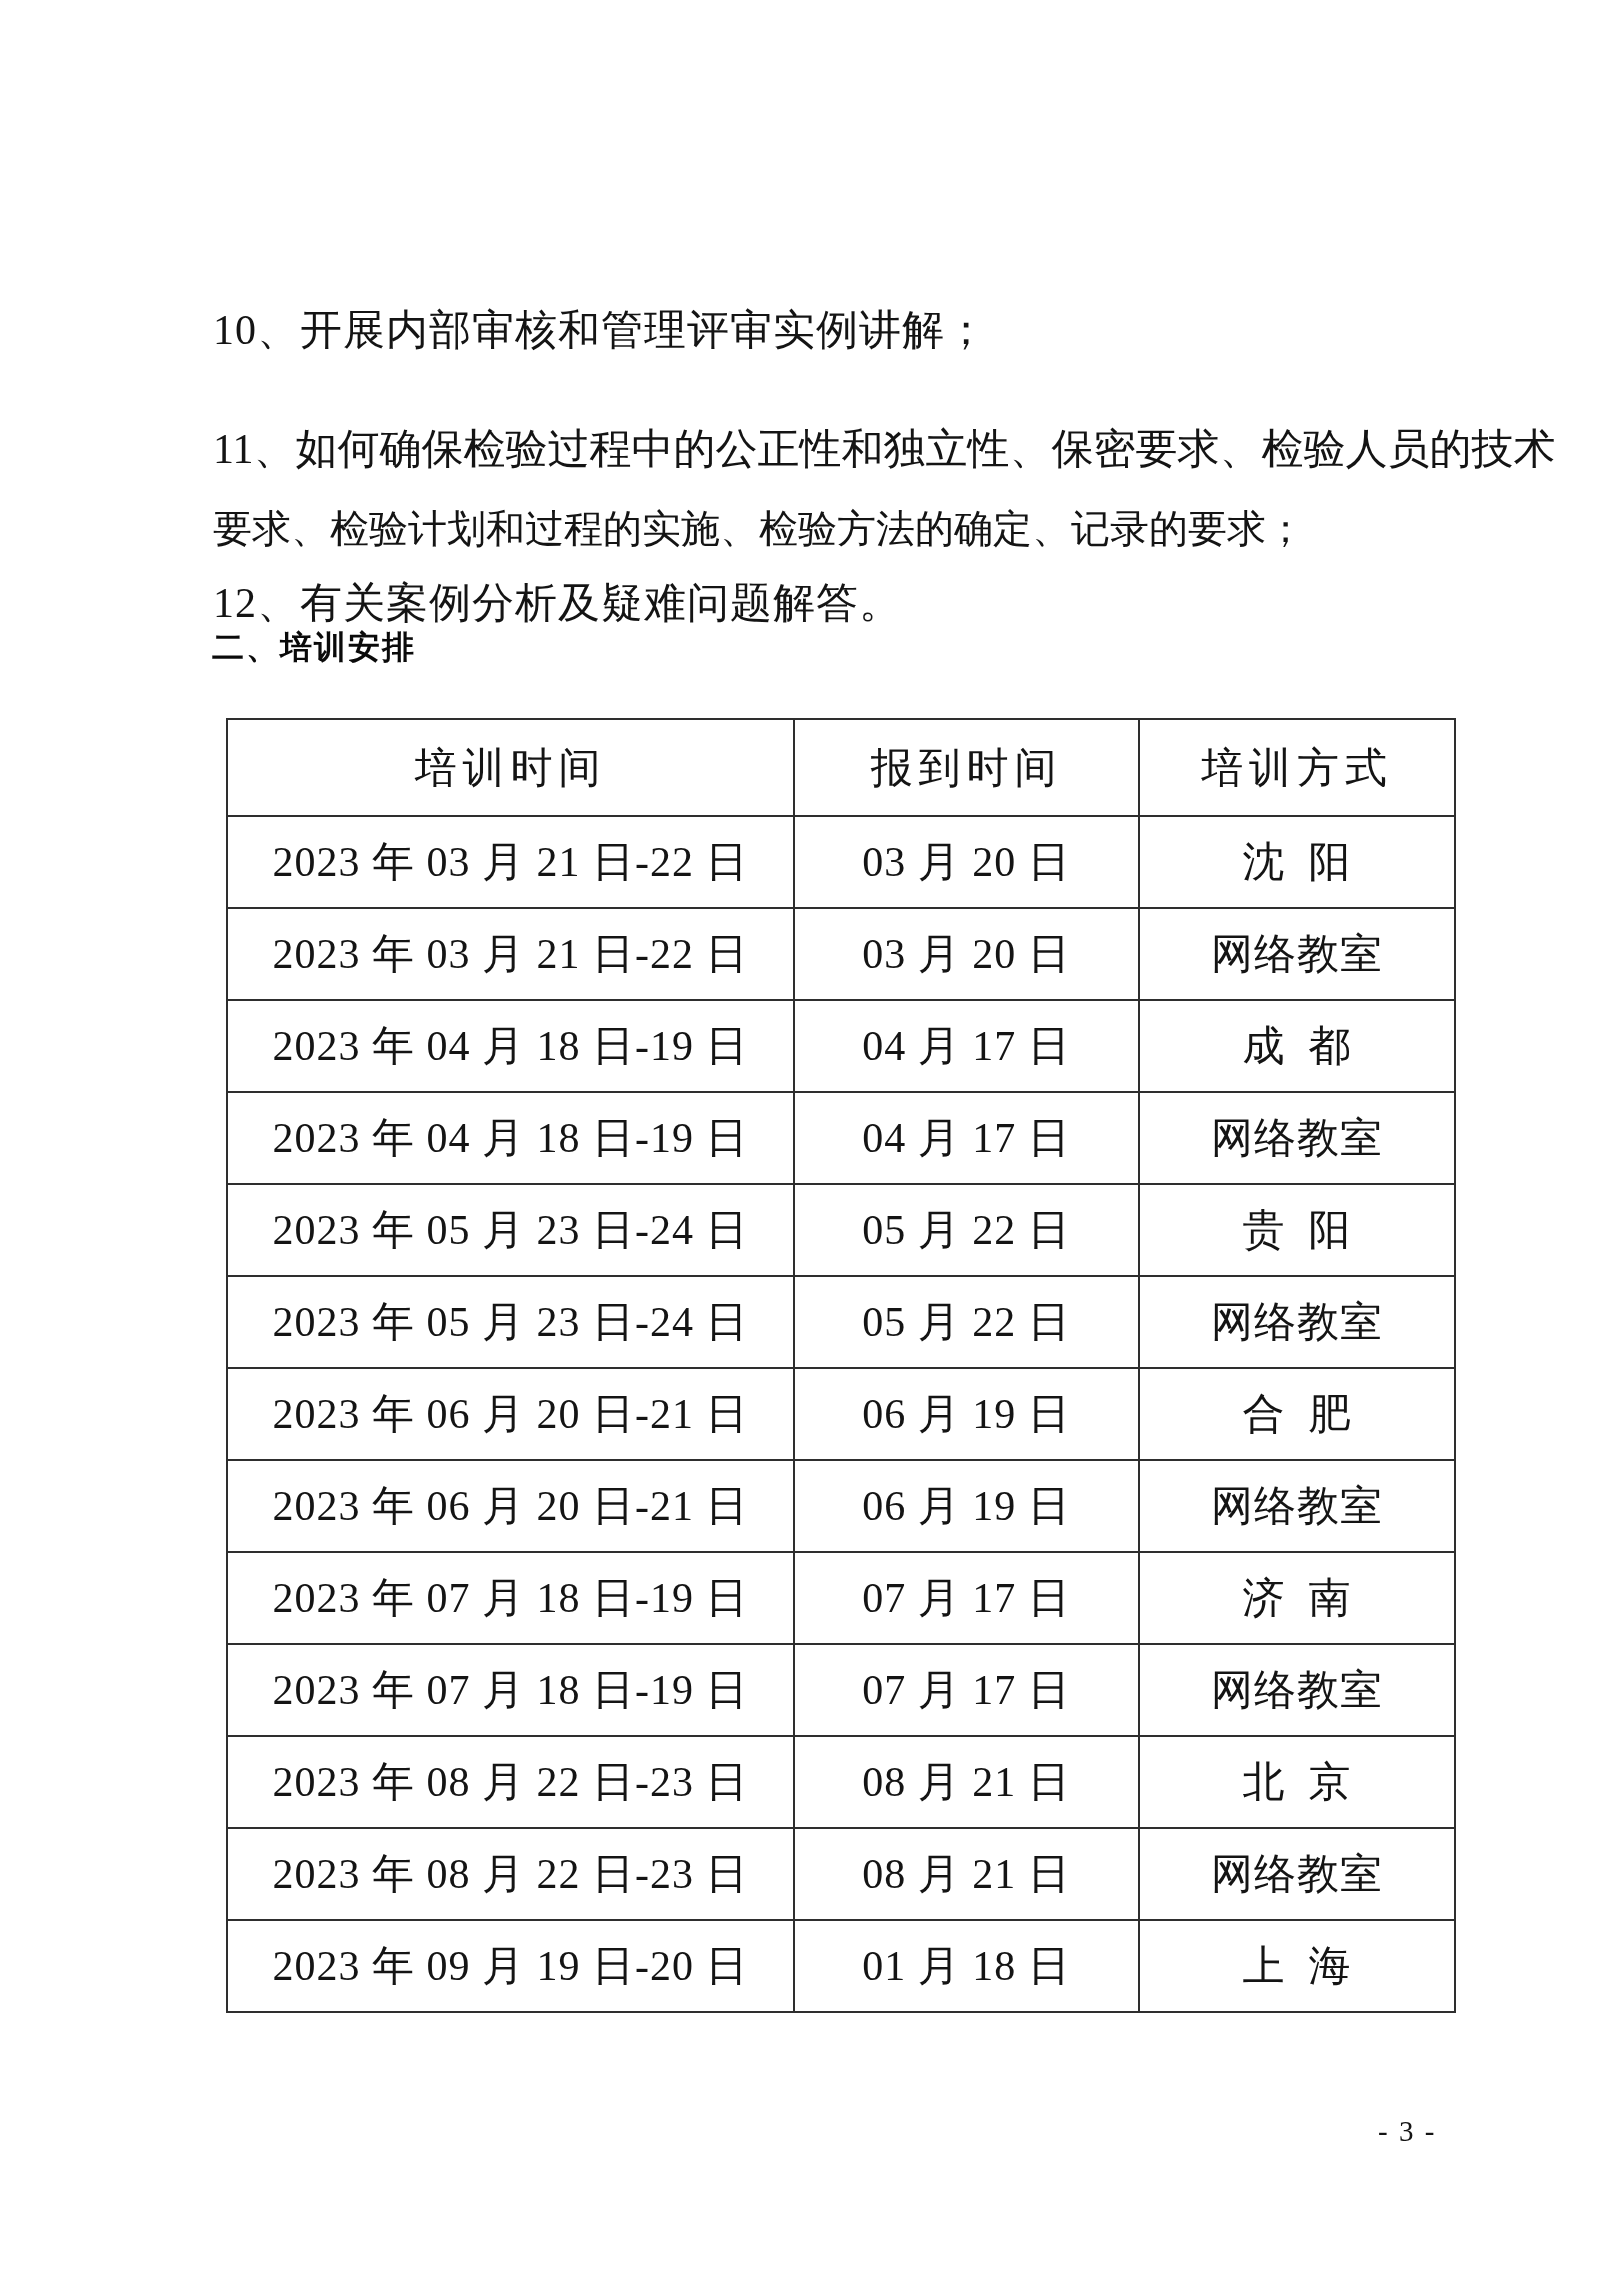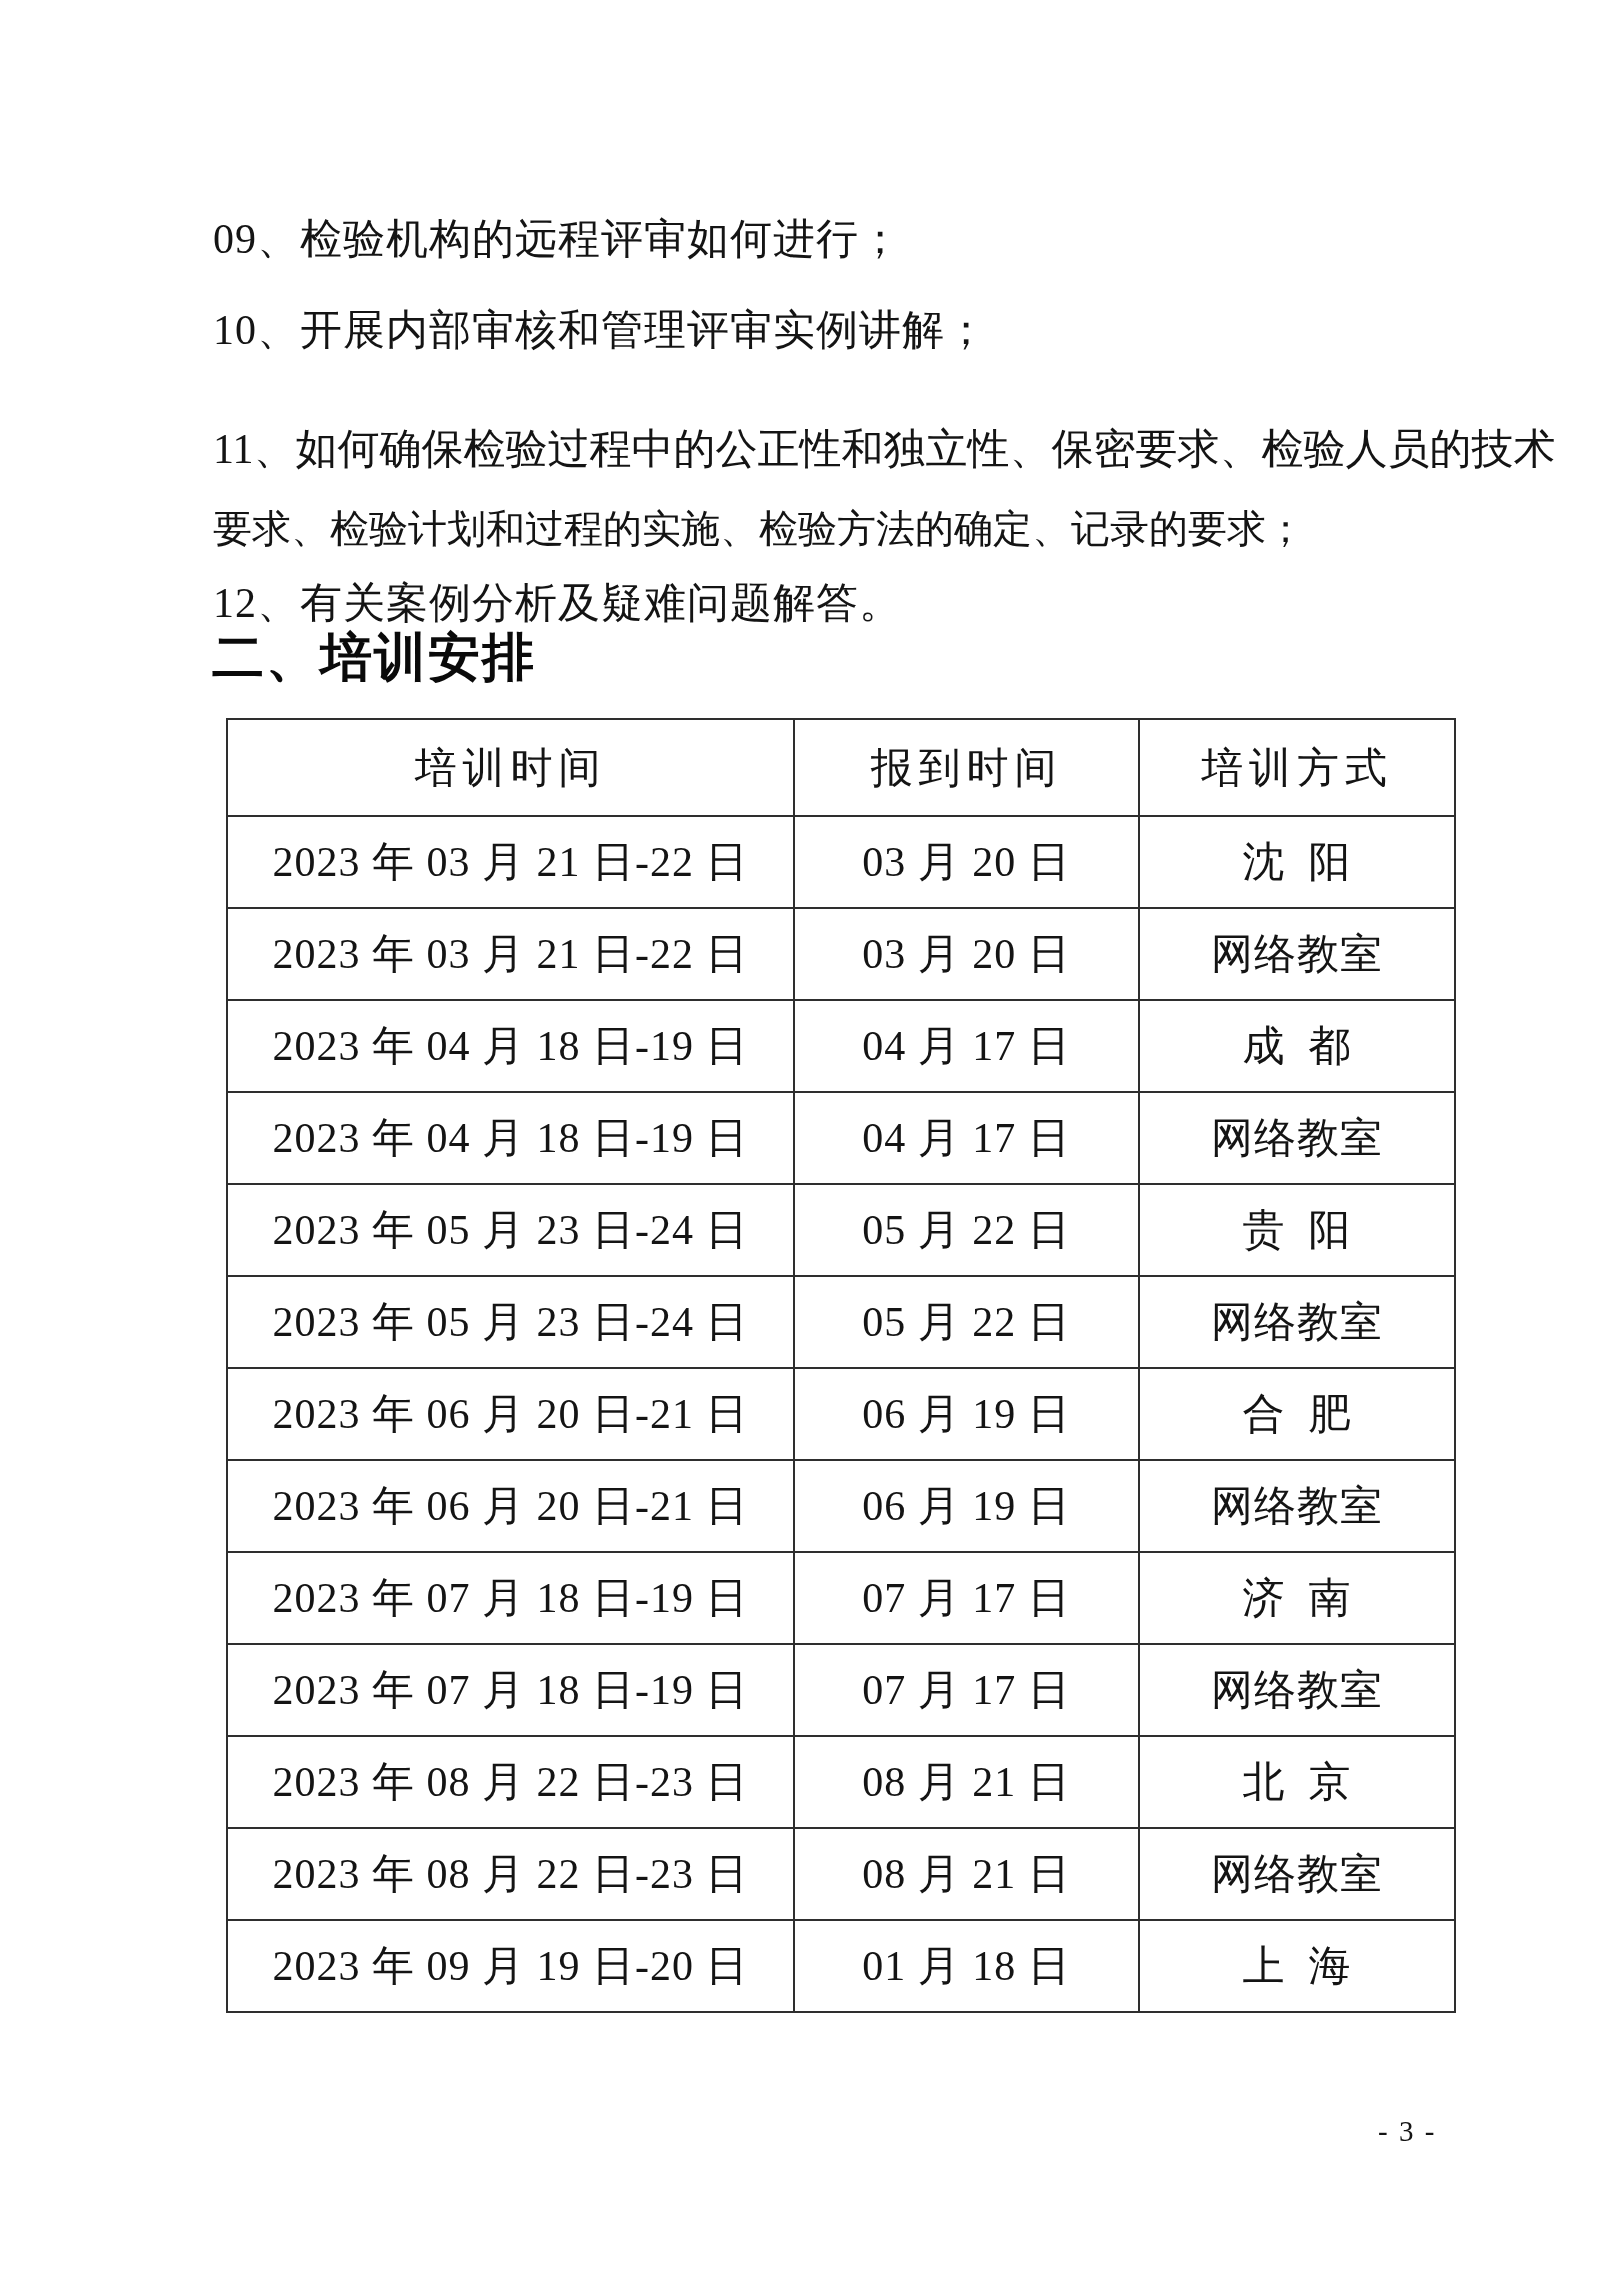--- a/index.html
+++ b/index.html
@@ -29,21 +29,21 @@
   .line-10 { top: 309px; }
   .line-11a { top: 428px; font-size: 42px; letter-spacing: 0px; }
   .line-11b { top: 509px; font-size: 39px; letter-spacing: 0px; }
   .line-12 { top: 582px; }
   .section-heading {
     position: absolute;
     left: 212px;
     top: 631px;
     font-family: "Liberation Sans", "DejaVu Sans", sans-serif;
     font-weight: bold;
-    font-size: 52px;
+    font-size: 32px;
     line-height: 1;
     letter-spacing: 2px;
     white-space: nowrap;
     color: #0a0a0a;
   }
   table.schedule {
     position: absolute;
     left: 226px;
     top: 718px;
     width: 1227px;
@@ -83,21 +83,20 @@
     letter-spacing: 2px;
     color: #141414;
     white-space: nowrap;
   }
 </style>
 </head>
 <body>
 
 <div class="page">
 
-  <div class="bodyline line-09">09、检验机构的远程评审如何进行；</div>
   <div class="bodyline line-10">10、开展内部审核和管理评审实例讲解；</div>
   <div class="bodyline line-11a">11、如何确保检验过程中的公正性和独立性、保密要求、检验人员的技术</div>
   <div class="bodyline line-11b">要求、检验计划和过程的实施、检验方法的确定、记录的要求；</div>
   <div class="bodyline line-12">12、有关案例分析及疑难问题解答。</div>
 
   <div class="section-heading">二、培训安排</div>
 
   <table class="schedule">
     <colgroup>
       <col class="c1">

